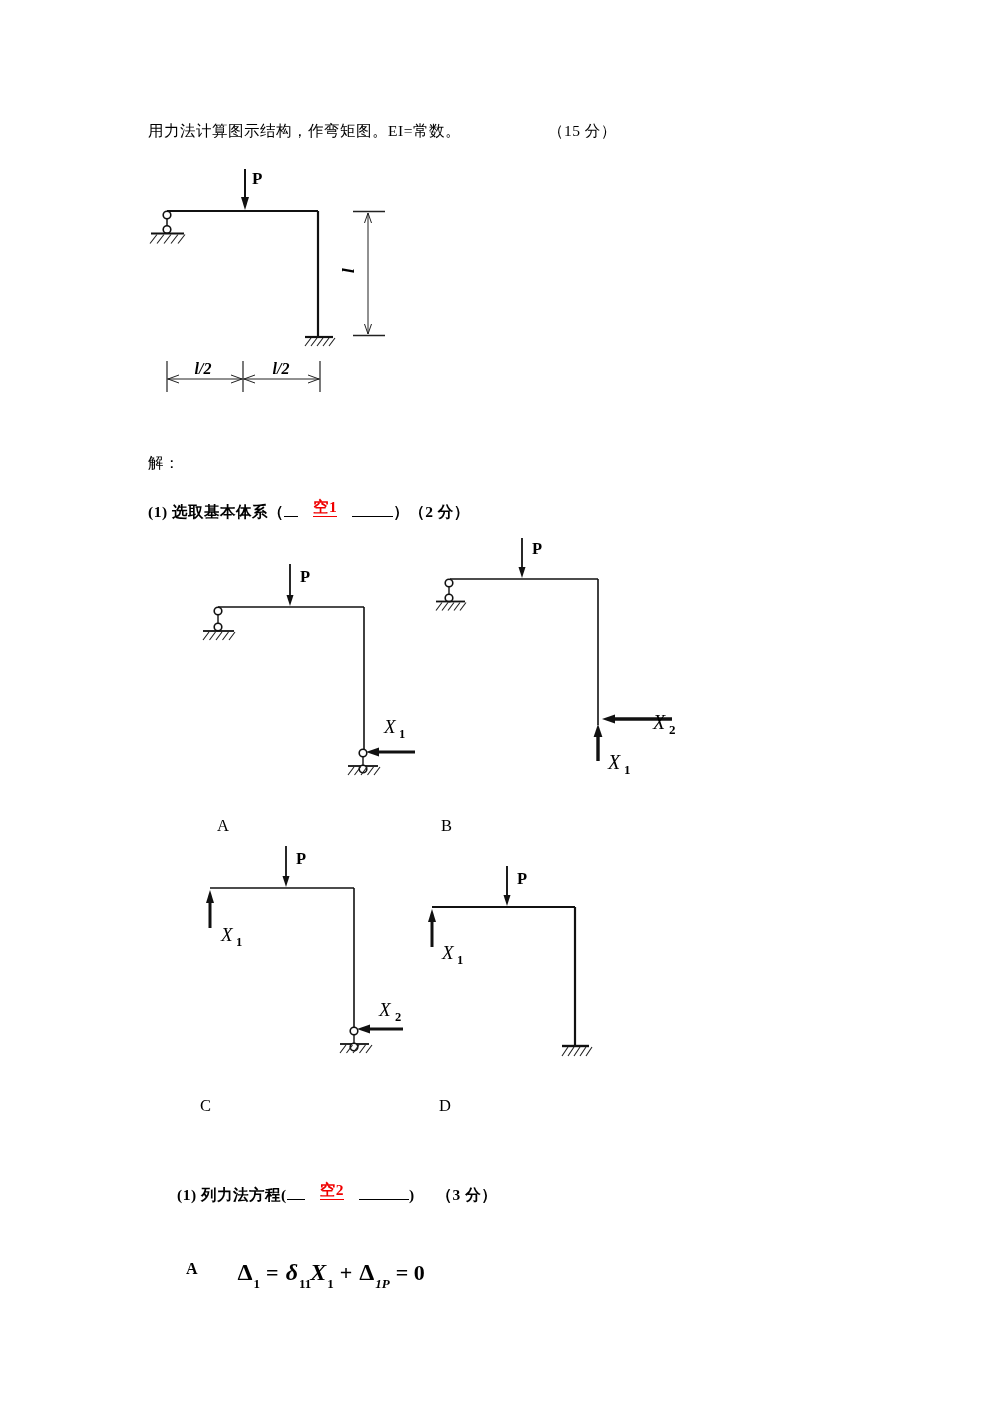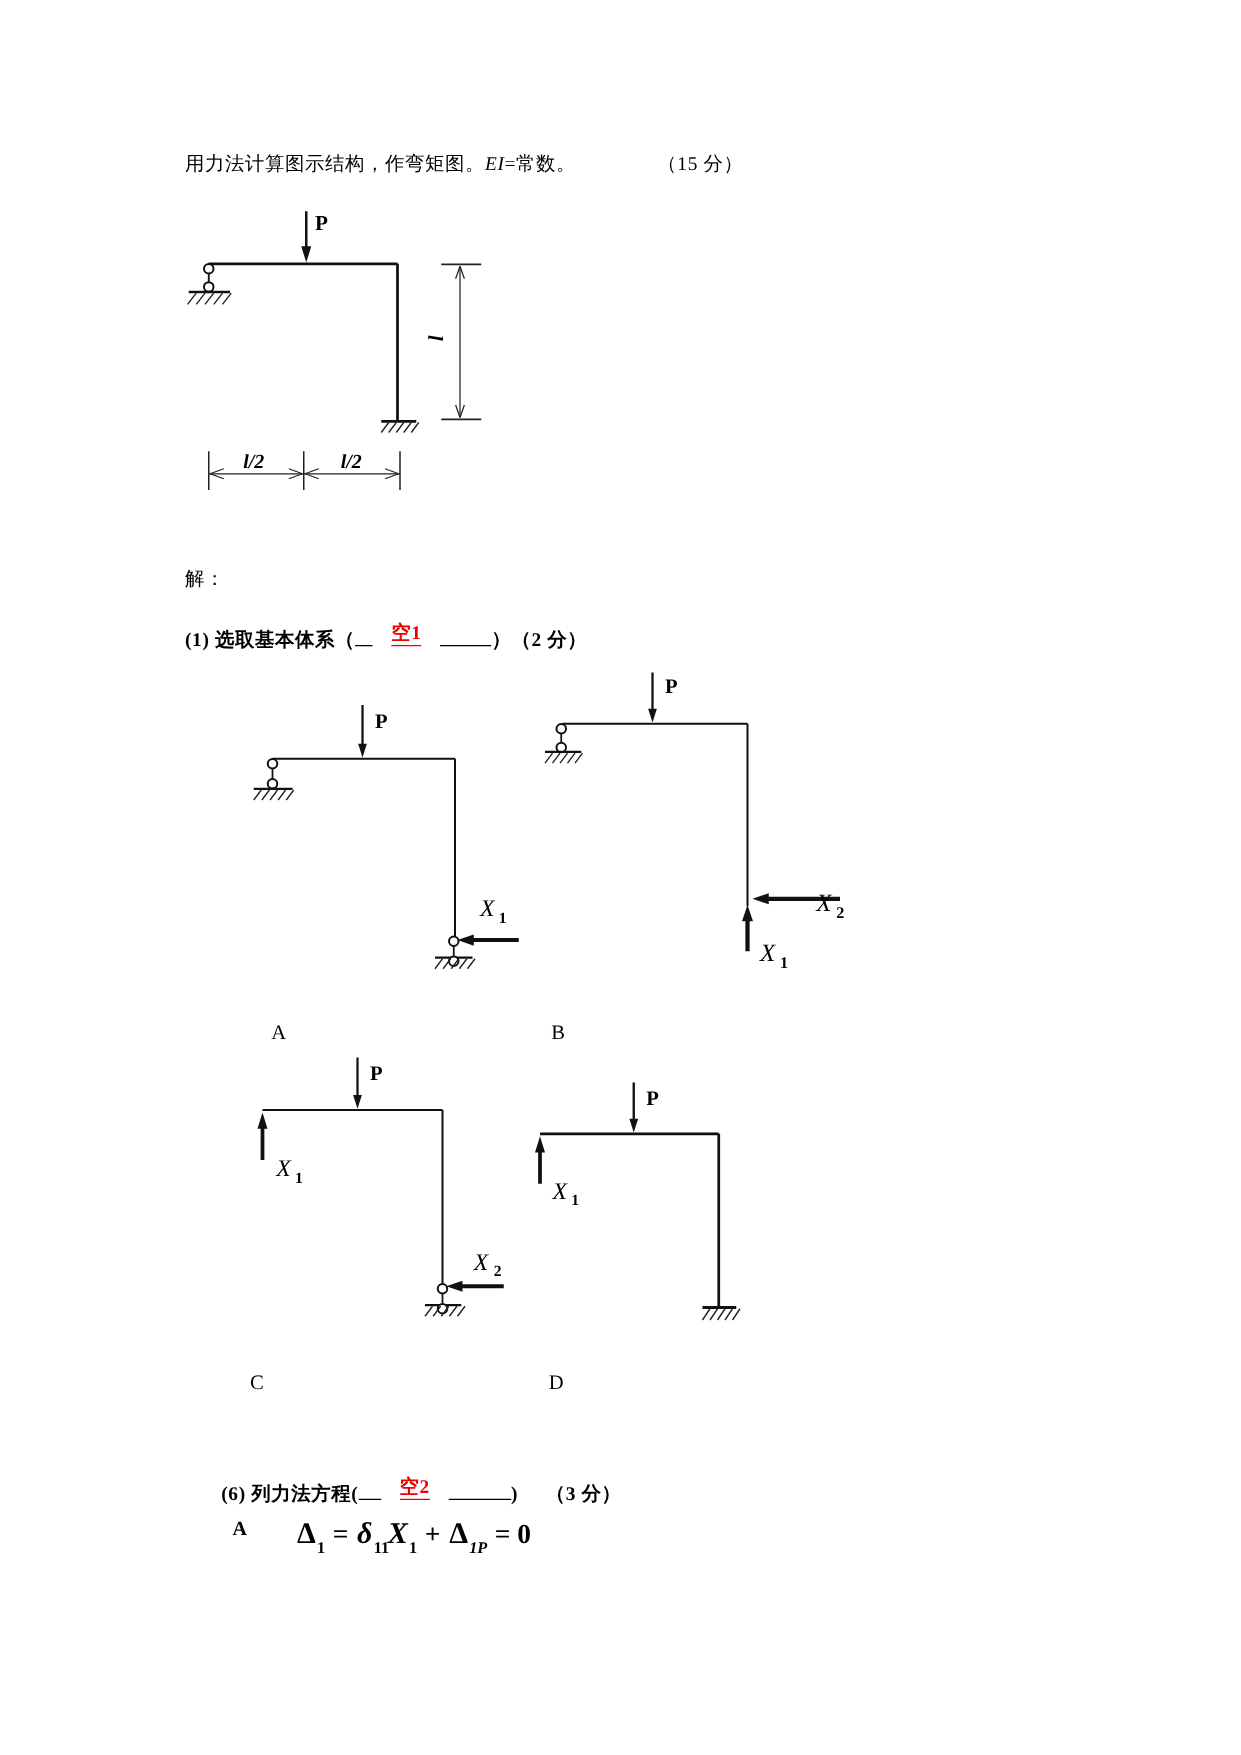--- a/index.html
+++ b/index.html
@@ -1,21 +1,21 @@
 <!DOCTYPE html>
 <html><head>
 <meta charset="utf-8">
 <style>
   html,body{margin:0;padding:0;background:#fff;}
   .page{position:relative;width:993px;height:1404px;background:#ffffff;overflow:hidden;
         font-family:"Liberation Serif","DejaVu Serif",serif;color:#000;}
   .abs{position:absolute;}
   .zh{font-size:15.5px;letter-spacing:0.5px;}
   .bold{font-weight:bold;}
-  .ital{font-style:italic;}
+  .ital{}
   .blank{display:inline-flex;align-items:flex-end;vertical-align:baseline;gap:15px;}
   .blank .sp{display:inline-block;height:18px;border-bottom:1.6px solid #000;}
   .blank .red{display:inline-block;color:var(--red);border-bottom:1.6px solid var(--red);
               font-weight:bold;height:18px;line-height:18px;}
   .score{font-weight:bold;}
   .eq-line{font-weight:bold;}
   .eq{display:inline-block;font-size:24px;font-weight:bold;}
   .eq .t{display:inline-block;}
   .eq .it{font-style:italic;}
   .eq .op{display:inline-block;margin:0 7px;font-size:22px;}
@@ -25,21 +25,21 @@
   .frame{stroke:#111;fill:none;}
   .thin{stroke:#222;fill:none;}
   .pin{fill:#fff;stroke:#111;}
 </style>
 </head>
 <body>
 
 <div class="page" style="--red:#f00000;">
 
   <div class="abs zh" style="left:148px;top:121px;">
-    <span>用力法计算图示结构，作弯矩图。</span><span class="ital">EI</span><span>=常数。</span><span style="margin-left:65px;">（15 分）</span>
+    <span>用力法计算图示结构，作弯矩图。</span><span class="ital">EI</span><span>=常数。</span><span style="margin-left:87px;">（15 分）</span>
   </div>
 
   <svg style="left:140px;top:155px;" width="260" height="250" viewBox="140 155 260 250">
     <path class="frame" d="M167,211 H318" stroke-width="2.2"></path>
     <path class="frame" d="M318,211 V337" stroke-width="2.2"></path>
     <g>
       <path class="frame" d="M167,218 V227" stroke-width="1.5"></path>
       <circle class="pin" cx="167" cy="215" r="3.8" stroke-width="1.6"></circle>
       <circle class="pin" cx="167" cy="229.5" r="3.8" stroke-width="1.6"></circle>
       <path class="frame" d="M151,233.5 H184" stroke-width="2"></path>
@@ -185,27 +185,27 @@
     </g>
     <text x="517" y="884" font-size="16.5" font-weight="bold">P</text>
     <g>
       <path class="frame" d="M562,1046 H589" stroke-width="2.4"></path>
       <path class="thin" d="M568,1047 l-6,9 M574,1047 l-6,9 M580,1047 l-6,9 M586,1047 l-6,9 M592,1047 l-6,9" stroke-width="1.1"></path>
     </g>
     <text x="439" y="1111" font-size="16.5">D</text>
   </svg>
 
   <div class="abs zh bold" style="left:177px;top:1181px;">
-    <span>(6) 列力法方程</span><span>(</span><span class="blank">
+    <span>(1) 列力法方程</span><span>(</span><span class="blank">
         <span class="sp" style="width:18px;"></span>
         <span class="red">空2</span>
         <span class="sp" style="width:50px;"></span>
       </span><span>)</span><span class="score" style="margin-left:22px;">（3 分）</span>
   </div>
 
   <div class="abs eq-line" style="left:186px;top:1214px;">
     <span style="font-size:16px;vertical-align:6px;">A</span>
-    <span class="eq" style="margin-left:36px;">
+    <span class="eq" style="margin-left:36px;margin-top:45px;">
       <span class="t">Δ</span><sub>1</sub><span class="op">=</span><span class="t it">δ</span><sub>11</sub><span class="t it">X</span><sub>1</sub><span class="op">+</span><span class="t">Δ</span><sub class="it">1P</sub><span class="op">= 0</span>
     </span>
   </div>
 
 </div>
 
 </body></html>

